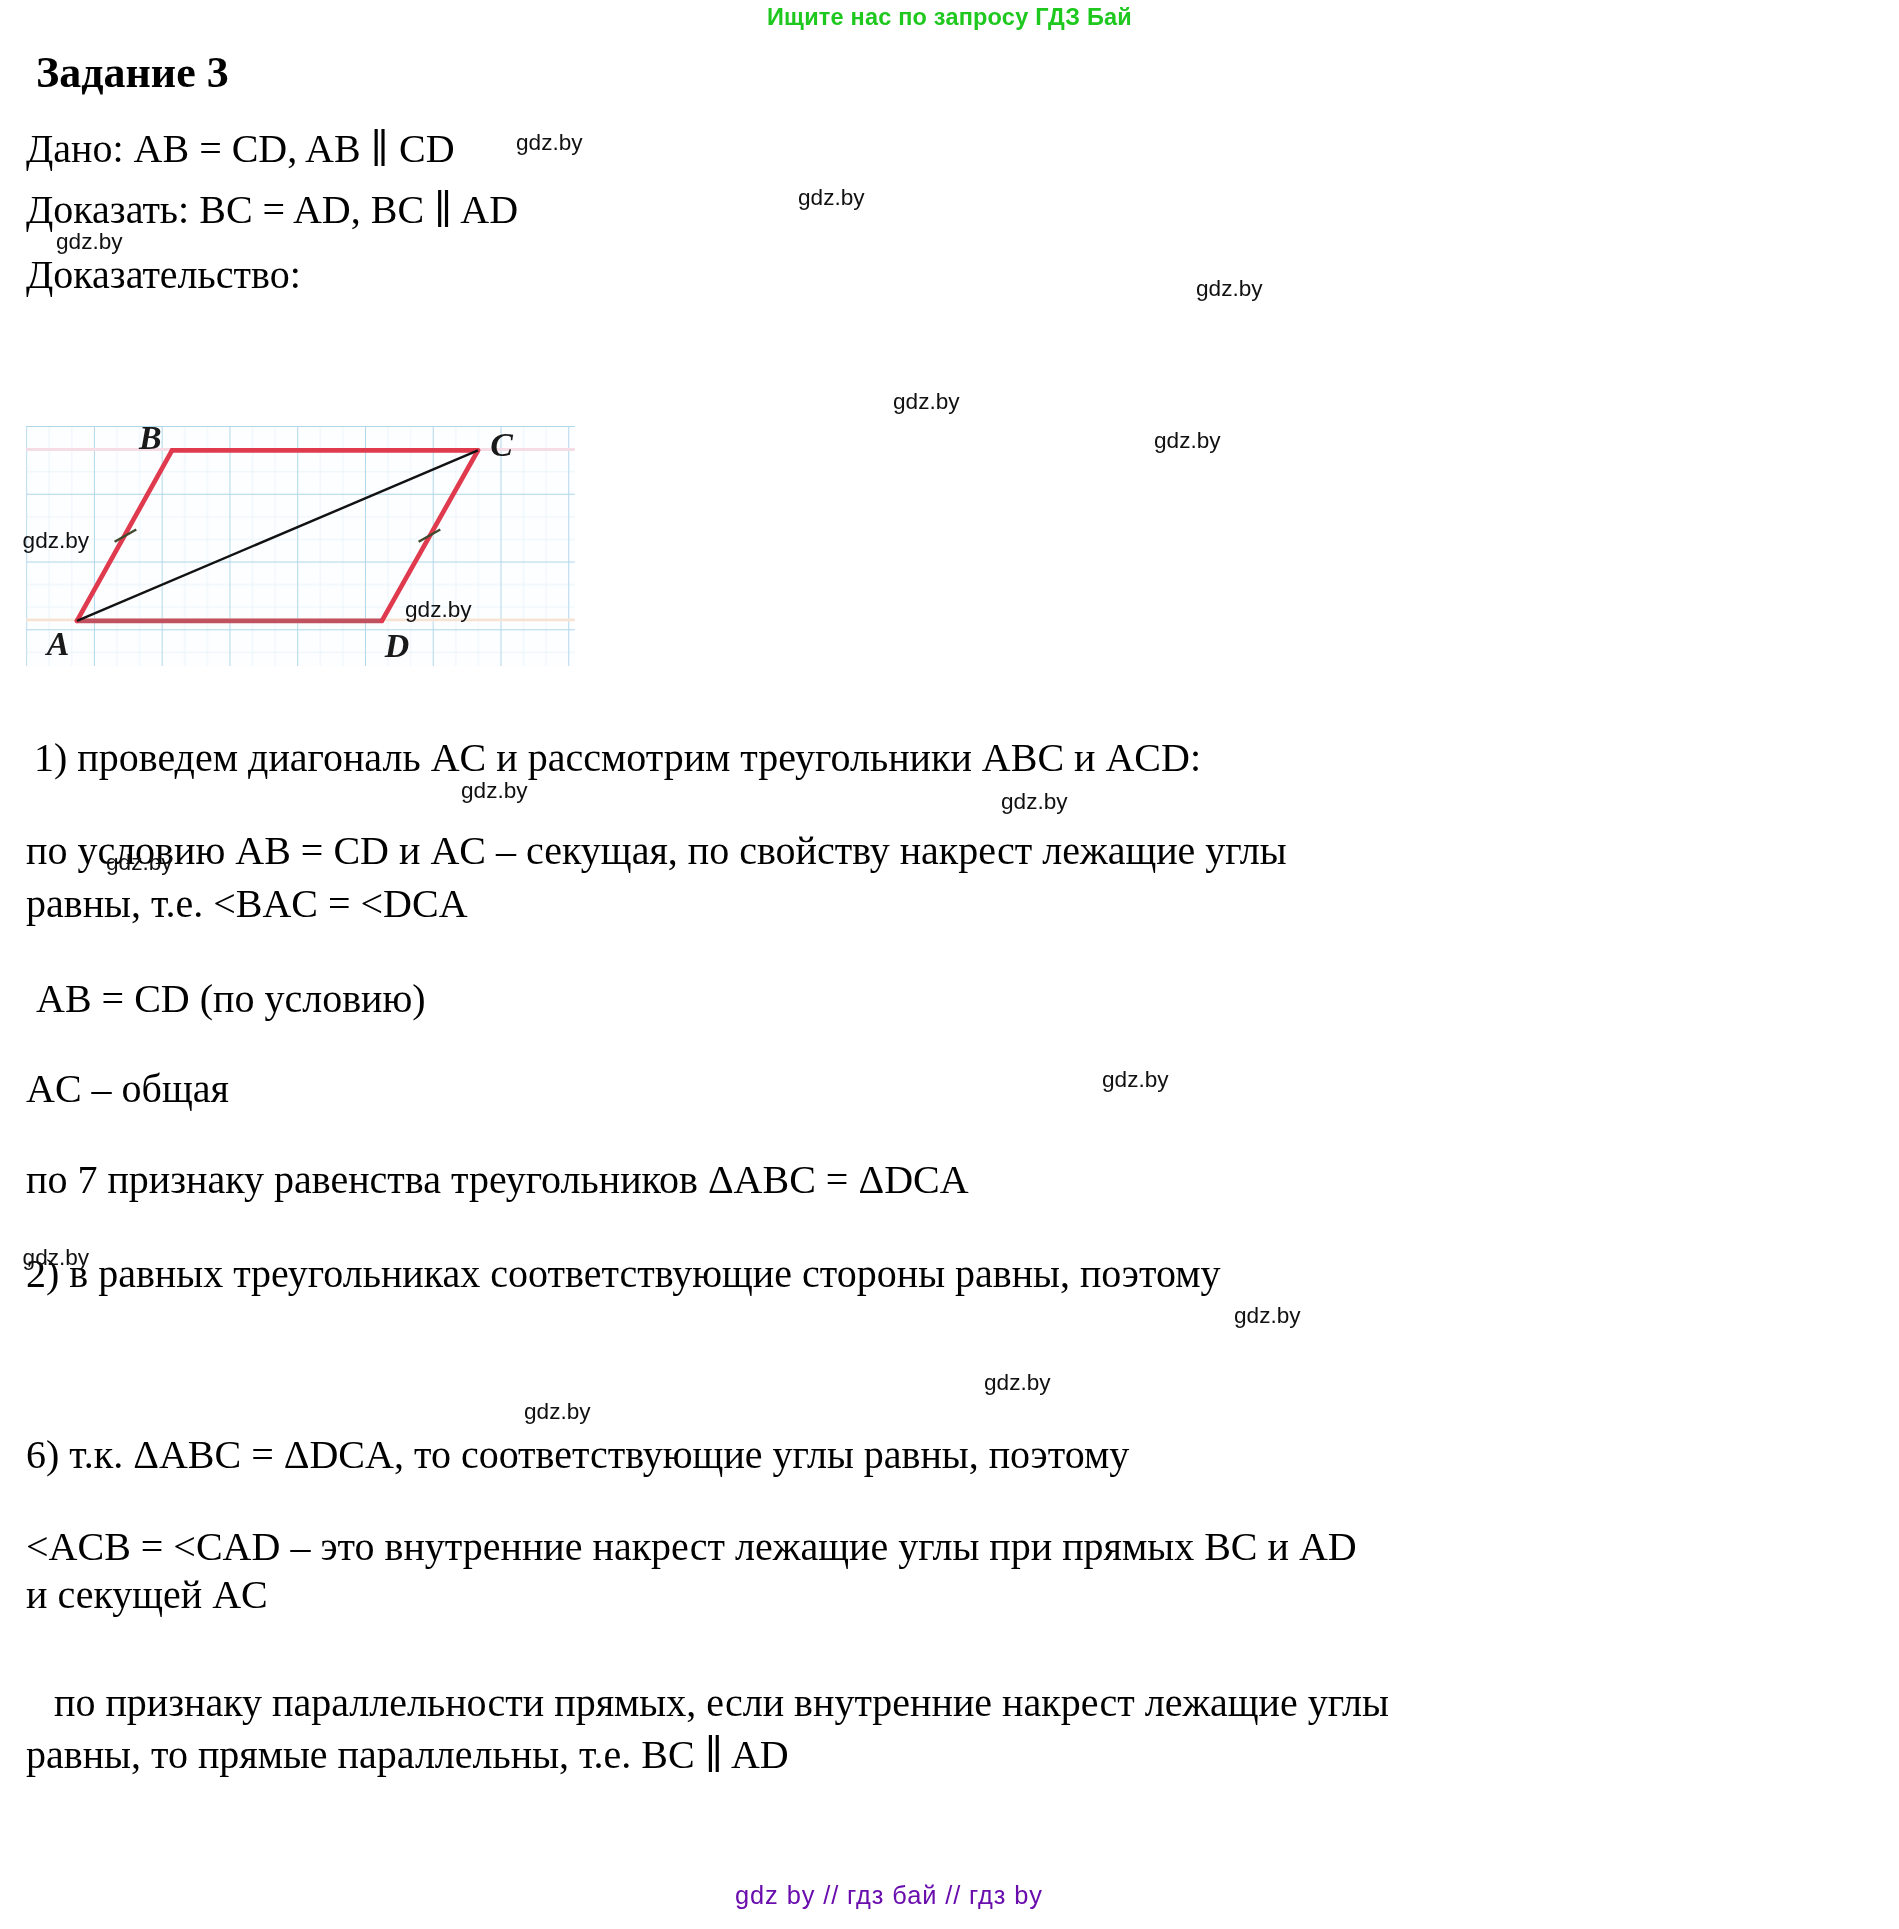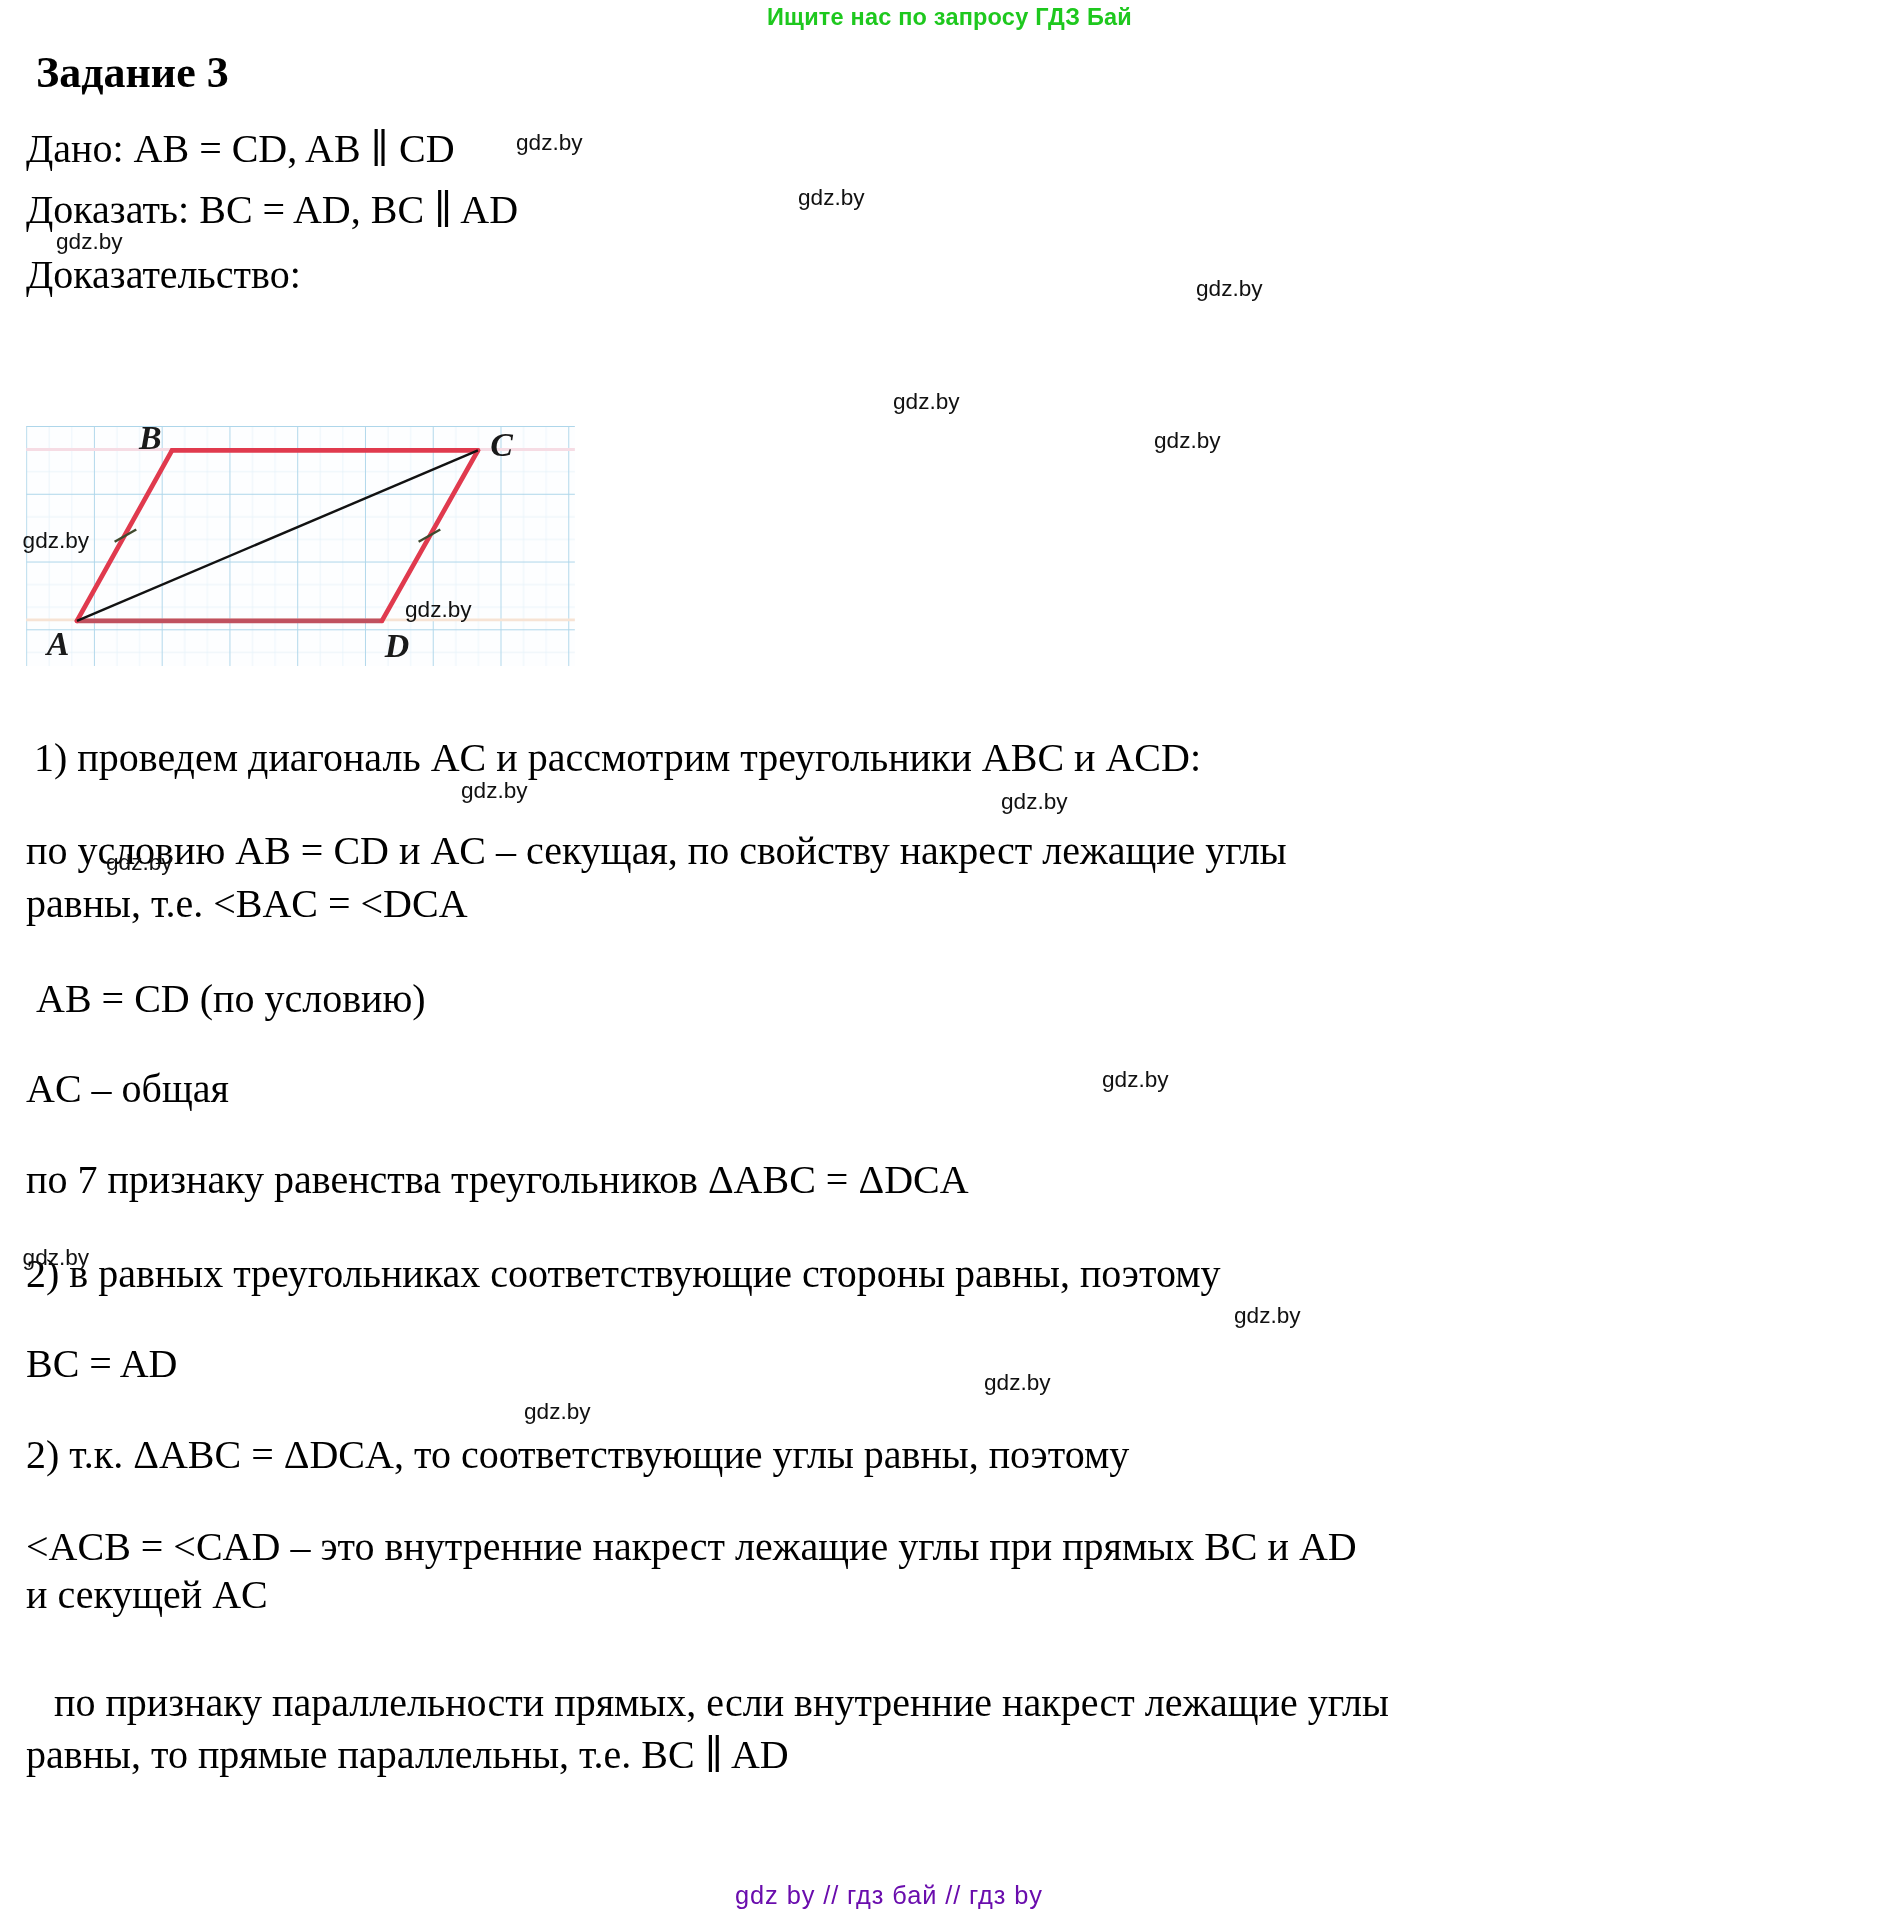--- a/index.html
+++ b/index.html
@@ -151,23 +151,22 @@
   <div class="line wide" style="top:975px;"> AB = CD (по условию)</div>
 
   <div class="line wide" style="top:880px;">равны, т.е. &lt;BAC = &lt;DCA</div>
 
   <div class="line wide" style="top:1065px;">AC – общая</div>
 
   <div class="line wide" style="top:1156px;">по 7 признаку равенства треугольников ΔABC = ΔDCA</div>
 
   <div class="line wide" style="top:1250px;">2) в равных треугольниках соответствующие стороны равны, поэтому</div>
 
-  <div class="line wide" style="top:1340px;">BC = AD</div>
 
-  <div class="line wide" style="top:1431px;">2) т.к. ΔABC = ΔDCA, то соответствующие углы равны, поэтому</div>
+  <div class="line wide" style="top:1431px;">6) т.к. ΔABC = ΔDCA, то соответствующие углы равны, поэтому</div>
 
   <div class="line wide" style="top:1523px;">&lt;ACB = &lt;CAD – это внутренние накрест лежащие углы при прямых BC и AD</div>
 
   <div class="line wide" style="top:1571px;">и секущей AC</div>
 
   <div class="line wide" style="top:1679px;margin-left:28px;">по признаку параллельности прямых, если внутренние накрест лежащие углы</div>
 
   <div class="line wide" style="top:1731px;">равны, то прямые параллельны, т.е. BC ∥ AD</div>
 
 

